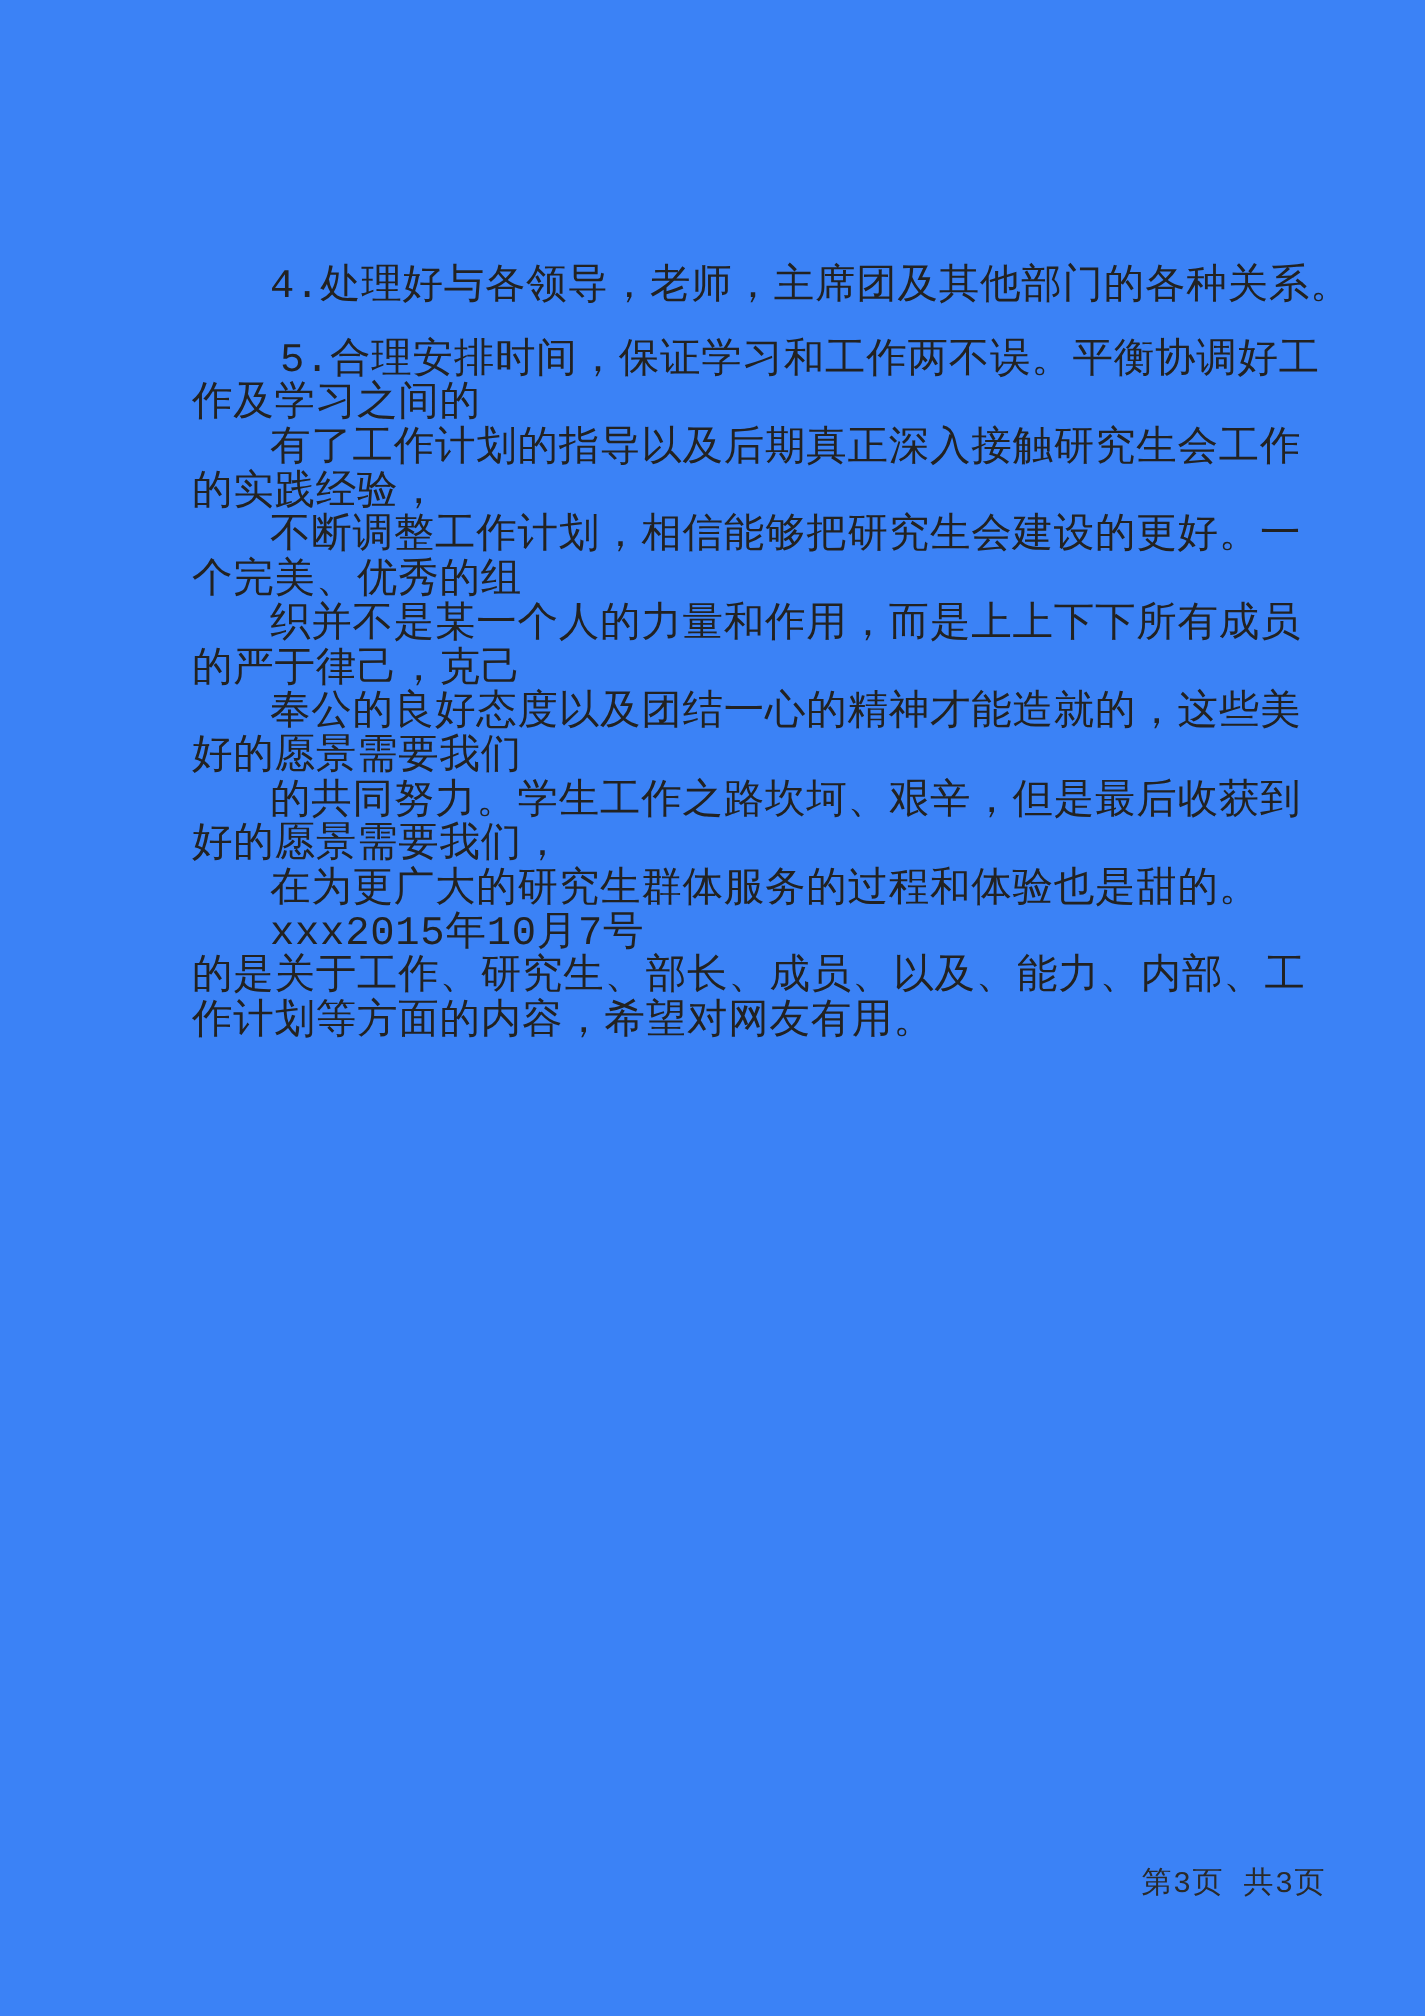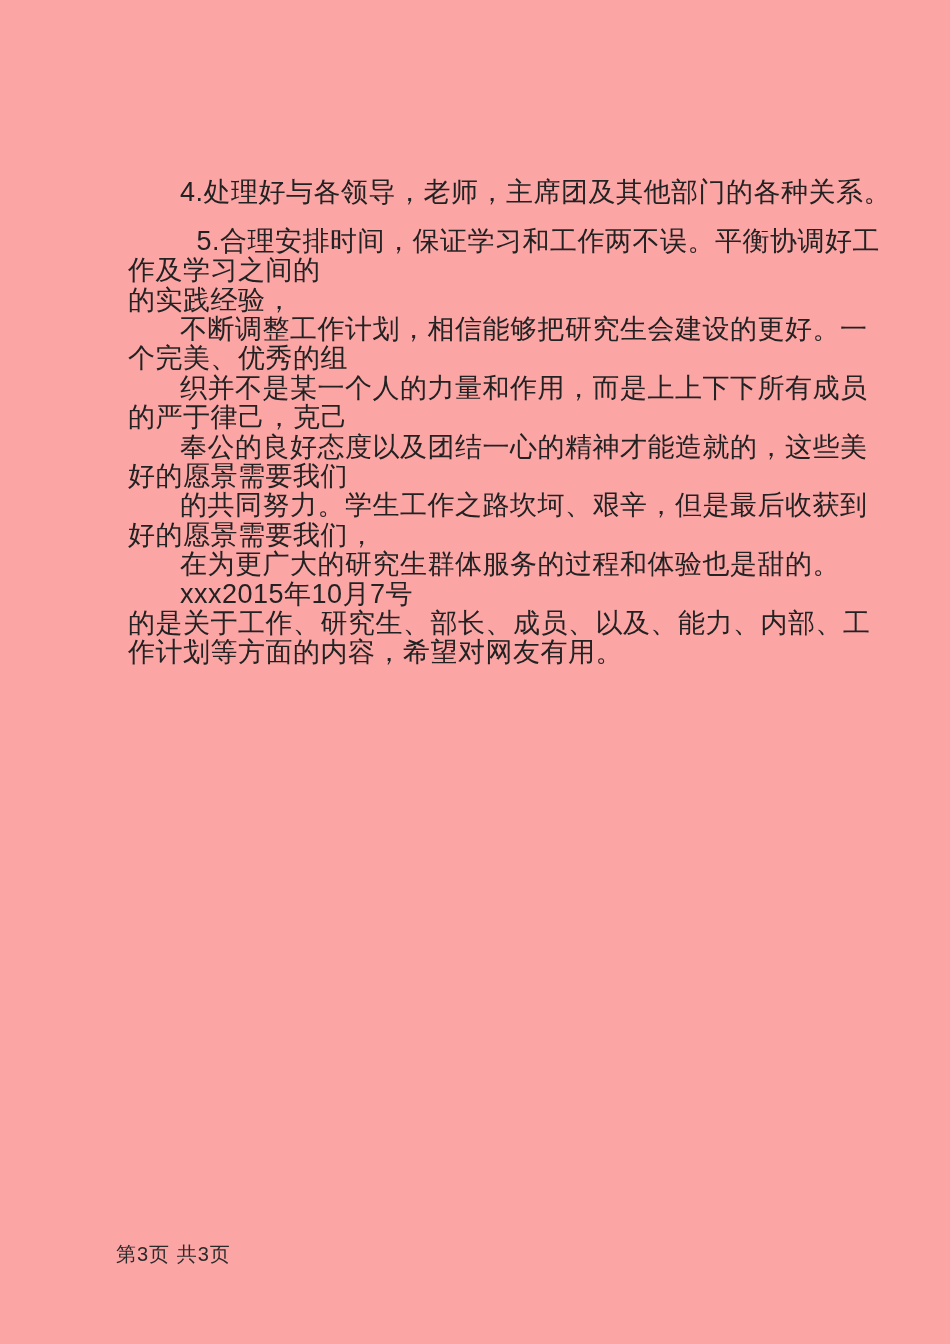--- a/index.html
+++ b/index.html
@@ -4,23 +4,23 @@
 <style>
   html, body {
     margin: 0;
     padding: 0;
     background: #ffffff;
   }
   .page {
     position: relative;
     width: 950px;
     height: 1344px;
-    background: #fca5a5;
+    background: #3b82f6;
     overflow: hidden;
-    font-family: Liberation Sans, sans-serif;
+    font-family: Liberation Mono, monospace;
     color: #222222;
   }
   .content {
     position: absolute;
     left: 128px;
     top: 178px;
     width: 752px;
   }
   .line {
     font-size: 27px;
@@ -31,37 +31,38 @@
   }
   .line.indent {
     padding-left: 52px;
   }
   .line.gap-before {
     margin-top: 19.5px;
     text-align: right;
   }
   .footer {
     position: absolute;
-    left: 116px;
+    left: 132px;
     top: 1241px;
     width: 752px;
-    text-align: left;
+    text-align: right;
     font-size: 20px;
     letter-spacing: 1px;
     color: #2a2a2a;
   }
 </style>
 </head>
 <body>
 
 <div class="page">
   <div class="content">
       <div class="line indent">4.处理好与各领导，老师，主席团及其他部门的各种关系。</div>
       <div class="line indent gap-before">5.合理安排时间，保证学习和工作两不误。平衡协调好工</div>
       <div class="line">作及学习之间的</div>
+      <div class="line indent">有了工作计划的指导以及后期真正深入接触研究生会工作</div>
       <div class="line">的实践经验，</div>
       <div class="line indent">不断调整工作计划，相信能够把研究生会建设的更好。一</div>
       <div class="line">个完美、优秀的组</div>
       <div class="line indent">织并不是某一个人的力量和作用，而是上上下下所有成员</div>
       <div class="line">的严于律己，克己</div>
       <div class="line indent">奉公的良好态度以及团结一心的精神才能造就的，这些美</div>
       <div class="line">好的愿景需要我们</div>
       <div class="line indent">的共同努力。学生工作之路坎坷、艰辛，但是最后收获到</div>
       <div class="line">好的愿景需要我们，</div>
       <div class="line indent">在为更广大的研究生群体服务的过程和体验也是甜的。</div>

